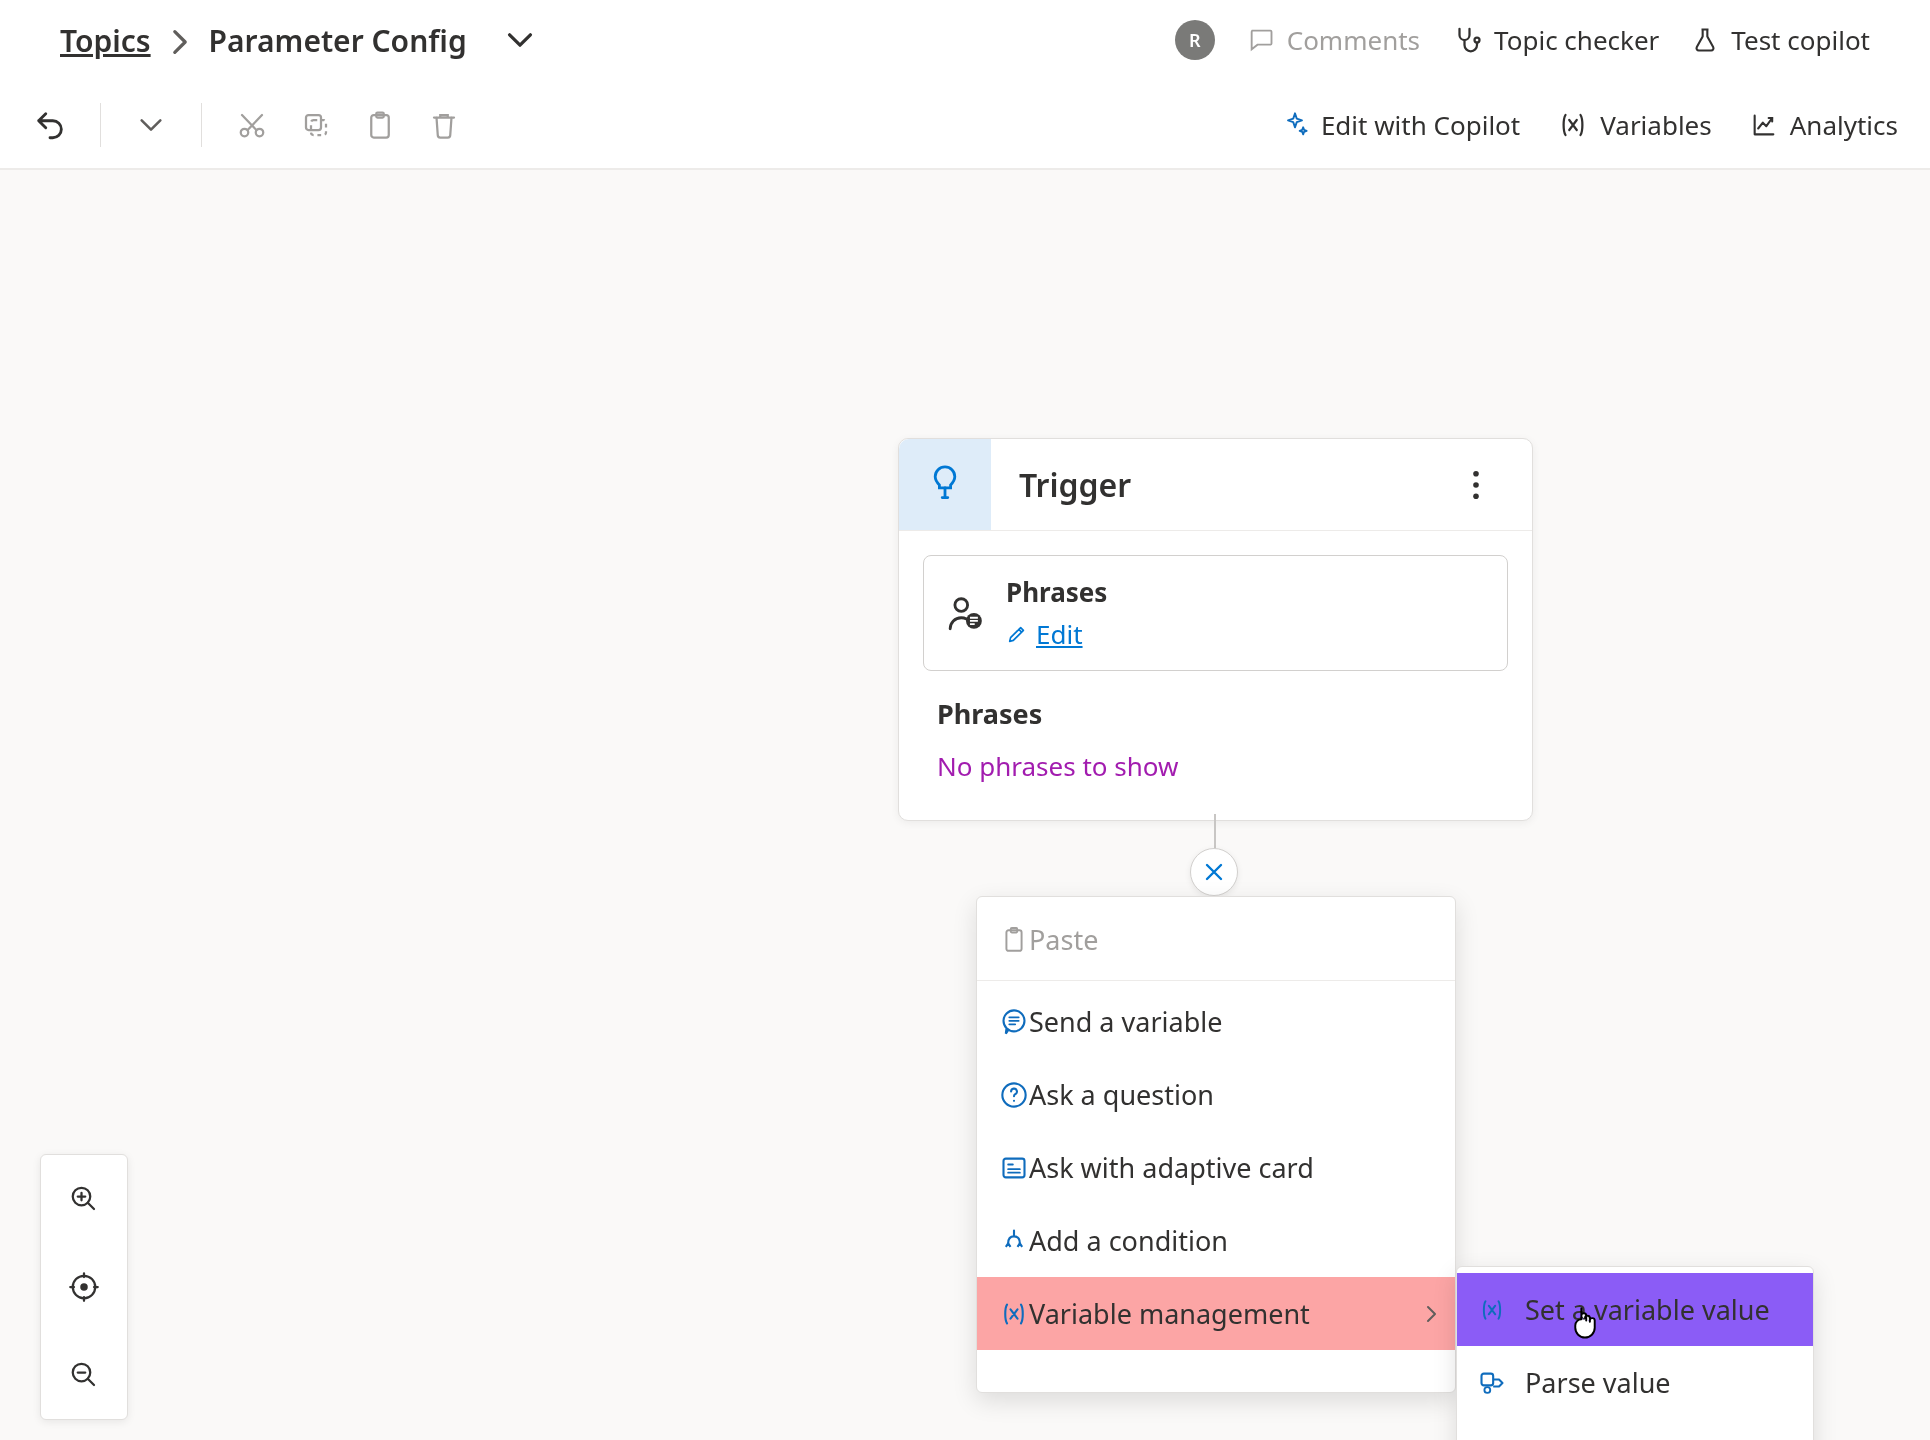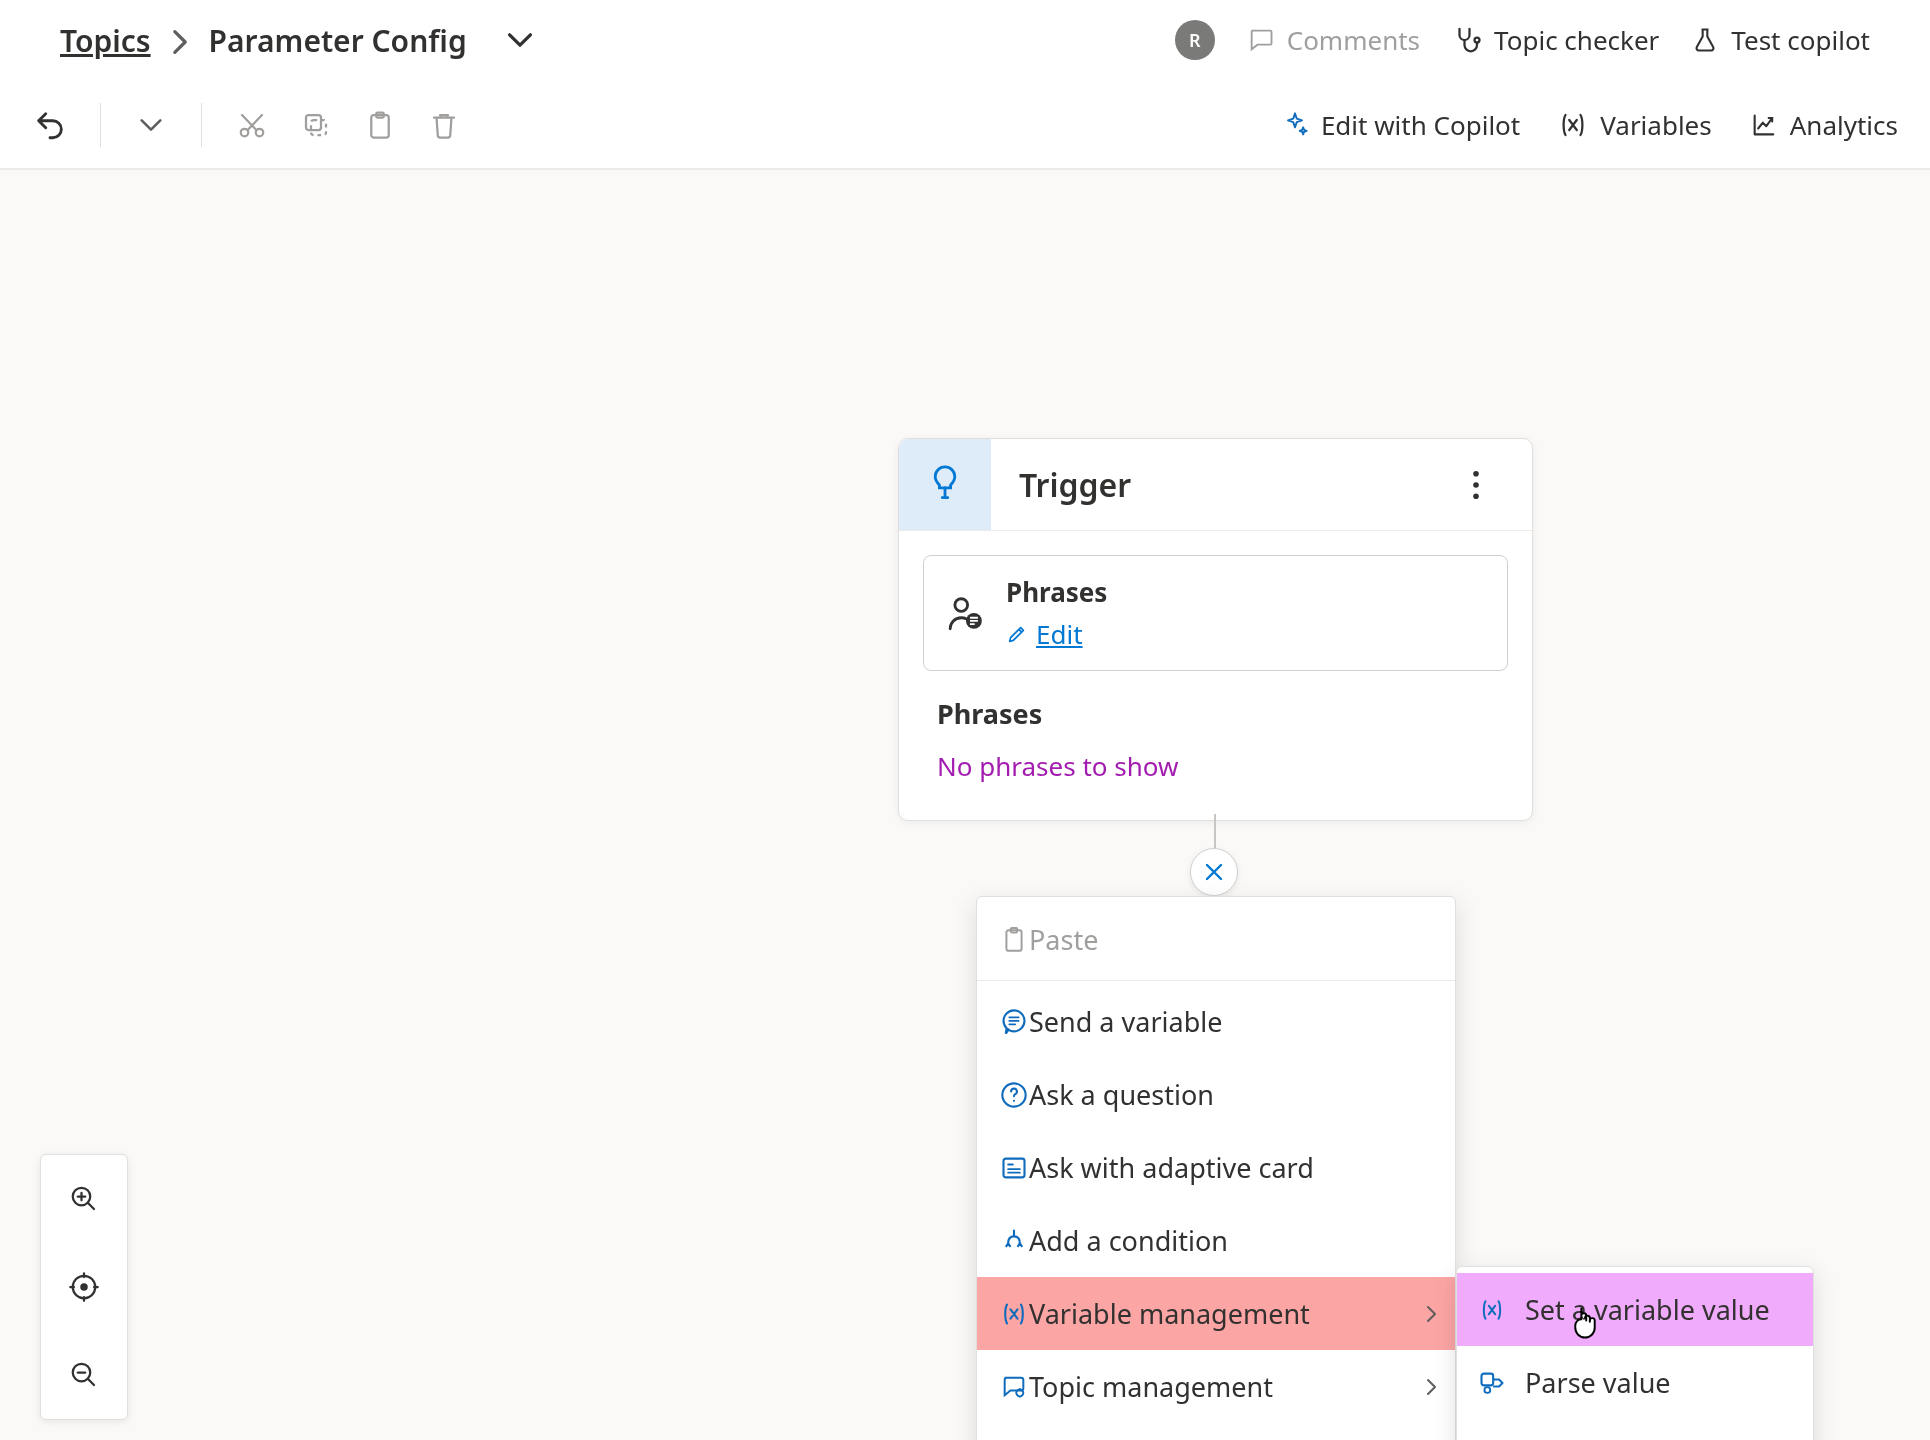--- a/index.html
+++ b/index.html
@@ -151,21 +151,21 @@
     width:358px; background:#ffffff;
     border:1px solid #e1dfdd; border-radius:6px;
     box-shadow:0 8px 24px rgba(0,0,0,0.12);
     padding:6px 0;
   }
   .submenu .row {
     display:flex; align-items:center; gap:18px;
     padding:18px 20px; font-size:27px; color:#323130; cursor:pointer;
   }
   .submenu .row .ic { width:30px; display:flex; align-items:center; justify-content:center; color:#0f6cbd;}
-  .submenu .row.hover { background:#f0abfc;}
+  .submenu .row.hover { background:#8b5cf6;}
 
   
   .cursor-img {
     position:absolute; left:1570px; top:1136px; pointer-events:none;
   }
 
   
   .zoomctl {
     position:absolute; left:40px; bottom:20px;
     width:88px; background:#ffffff; border:1px solid #e1dfdd;
@@ -407,35 +407,20 @@
           </svg>
       </span>
       <span>Variable management</span>
       <span class="chev-r">
         <svg width="12" height="20" viewBox="0 0 12 20">
             <path d="M3 3l7 7-7 7" fill="none" stroke="#605e5c" stroke-width="2" stroke-linecap="round" stroke-linejoin="round"></path>
           </svg>
       </span>
     </div>
     <div class="row">
-      <span class="ic">
-        <svg width="30" height="28" viewBox="0 0 24 24">
-            <path d="M4 4h14a2 2 0 0 1 2 2v7a2 2 0 0 1-2 2H9l-5 4V6a2 2 0 0 1 2-2z" fill="none" stroke="#0f6cbd" stroke-width="1.7"></path>
-            <circle cx="17" cy="17" r="3" fill="none" stroke="#0f6cbd" stroke-width="1.6"></circle>
-            <path d="M17 13v1M17 20v1M13.5 17h1M19.5 17h1M14.8 14.8l.7.7M18.5 18.5l.7.7M18.5 14.8l-.7.7M14.8 19.2l.7-.7" stroke="#0f6cbd" stroke-width="1.4"></path>
-          </svg>
-      </span>
-      <span>Topic management</span>
-      <span class="chev-r">
-        <svg width="12" height="20" viewBox="0 0 12 20">
-            <path d="M3 3l7 7-7 7" fill="none" stroke="#605e5c" stroke-width="2" stroke-linecap="round" stroke-linejoin="round"></path>
-          </svg>
-      </span>
-    </div>
-    <div class="row">
       
       
       
     </div>
 
   </div>
 
   <div class="submenu">
     <div class="row hover">
       <span class="ic">

